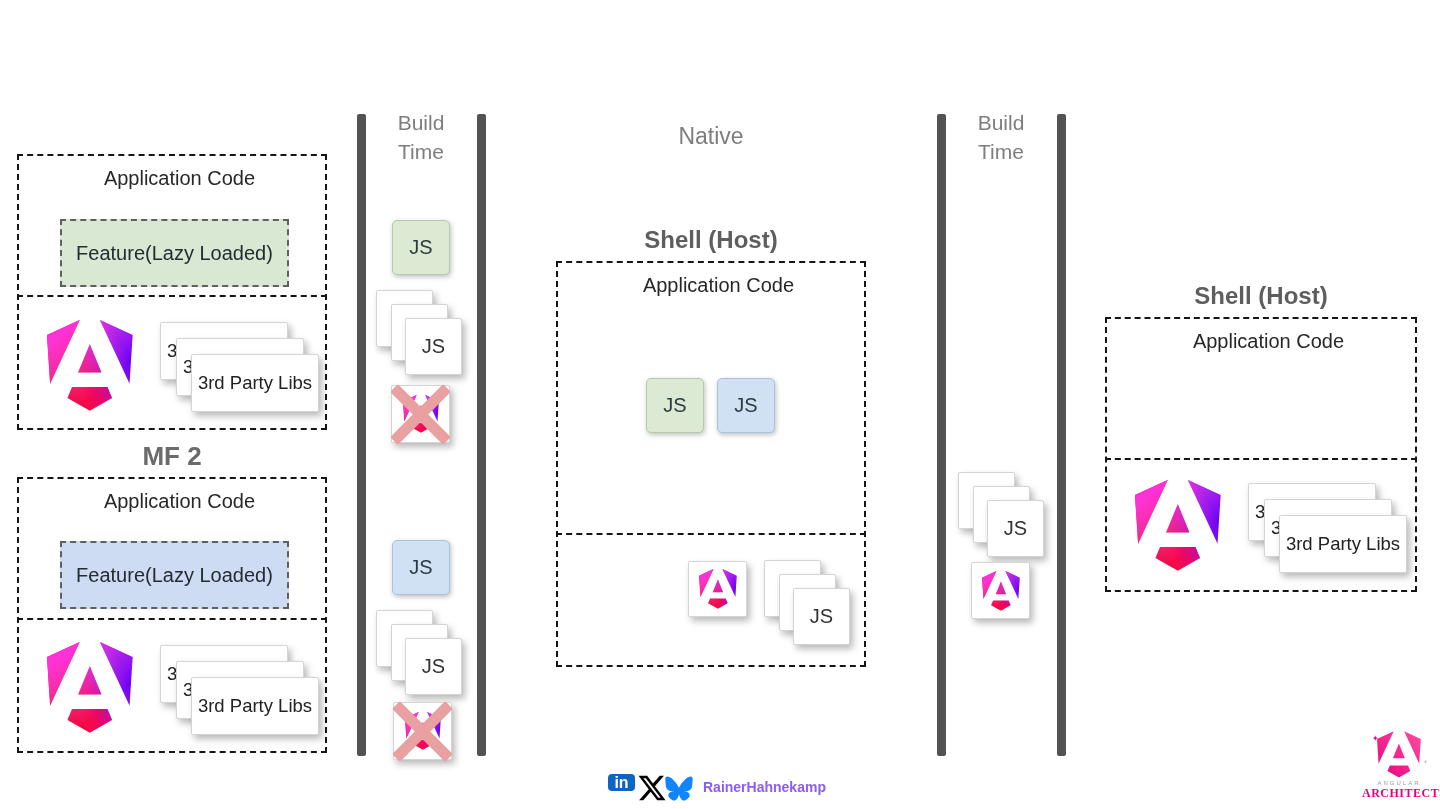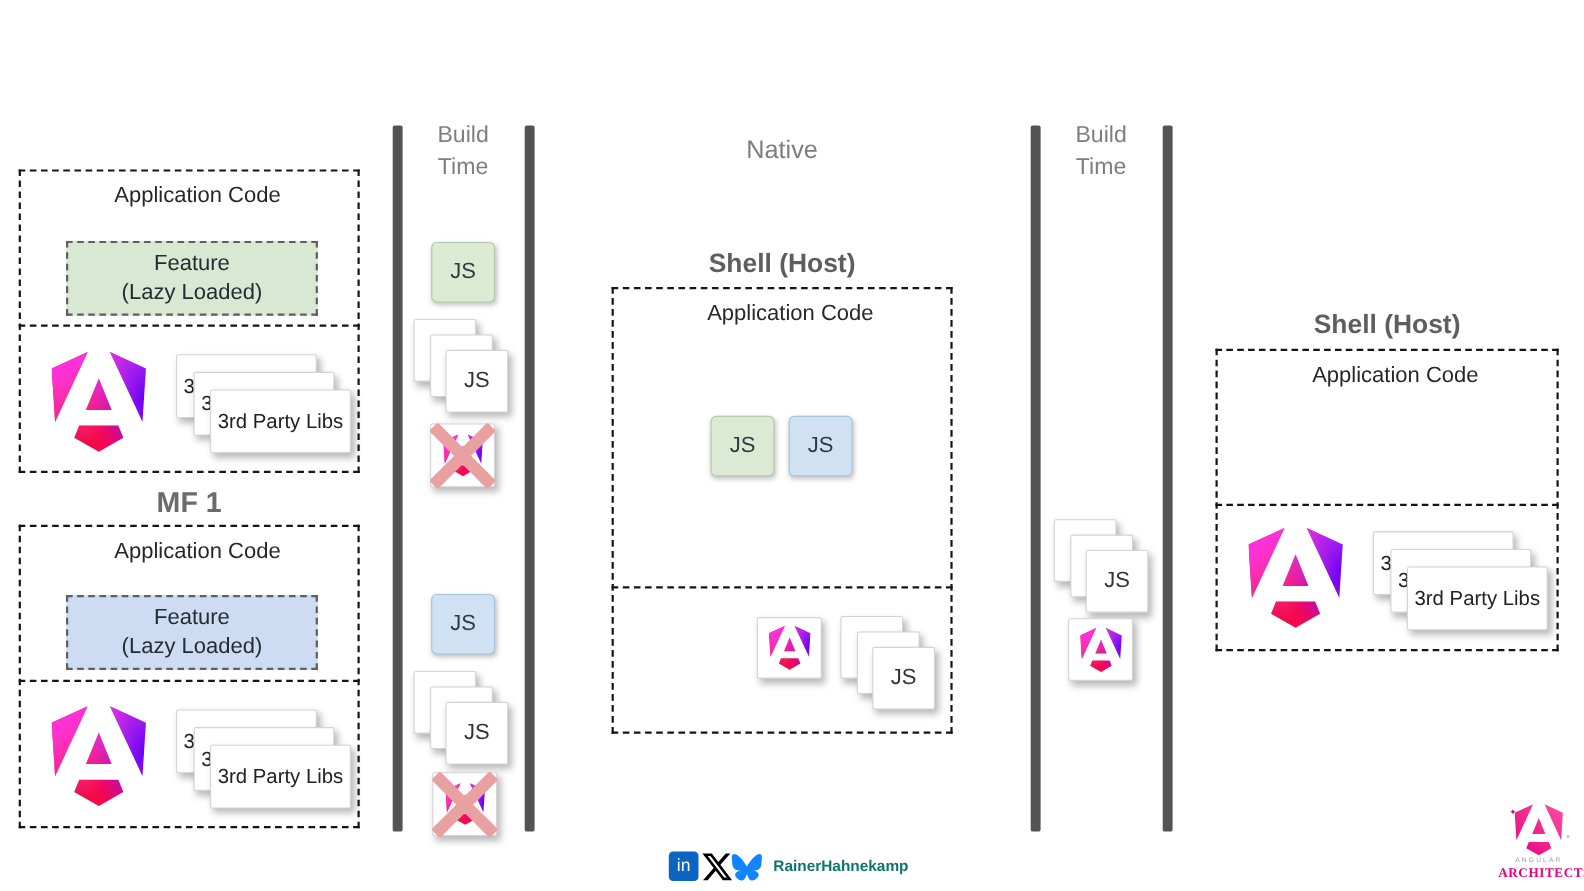--- a/index.html
+++ b/index.html
@@ -13,21 +13,21 @@
   .sec-label{position:absolute;font-size:26px;font-weight:bold;color:#6b6b6b;text-align:center;}
   .col-label{position:absolute;font-size:21px;color:#7e7e7e;text-align:center;line-height:1.4;}
   .shell-label{position:absolute;font-size:24px;font-weight:bold;color:#5e5e5e;text-align:center;}
 
   
   .dash-box{position:absolute;border:2px dashed #151515;background:#fff;box-sizing:border-box;}
   .app-code{position:absolute;left:15px;right:0;top:11px;text-align:center;font-size:20px;color:#272727;}
   .divider{position:absolute;left:-2px;right:-2px;height:0;border-top:2px dashed #151515;}
 
   .feature{position:absolute;border:2px dashed #5f5f5f;box-sizing:border-box;
-           display:flex;flex-direction:column;align-items:center;justify-content:center;
+           display:flex;align-items:center;justify-content:center;
            font-size:20px;color:#222c33;line-height:1.35;text-align:center;}
   .feature.green{background:#d9e8d2;}
   .feature.blue{background:#cddcf3;}
 
   
   .vbar{position:absolute;top:114px;width:9px;height:642px;background:#535356;border-radius:2px;}
 
   
   .js-badge{position:absolute;width:58px;height:55px;border-radius:5px;box-sizing:border-box;
             display:flex;align-items:center;justify-content:center;font-size:20px;color:#2e3a42;
@@ -57,26 +57,26 @@
 
   
   .x-card{position:absolute;width:59px;height:58px;display:flex;align-items:center;justify-content:center;}
   .cross{position:absolute;left:0;top:0;right:0;bottom:0;}
   .cross i{position:absolute;left:-9px;right:-9px;top:50%;height:11px;margin-top:-5.5px;
            background:#e9a0a0;border-radius:2px;}
   .cross .b1{transform:rotate(45deg);}
   .cross .b2{transform:rotate(-45deg);}
 
   
-  .li-icon{position:absolute;left:608px;top:774px;width:27px;height:27px;background:#0a66c2;
-           border-radius:4px;color:#fff;font-weight:normal;font-size:16px;display:flex;
-           align-items:center;justify-content:center;}
+  .li-icon{position:absolute;left:608px;top:774px;width:27px;height:17px;background:#0a66c2;
+           border-radius:4px;color:#fff;font-weight:bold;font-size:16px;display:flex;
+           align-items:flex-start;justify-content:center;}
   .x-icon{position:absolute;left:637px;top:773px;width:30px;height:30px;}
   .bs-icon{position:absolute;left:664px;top:776px;width:30px;height:25px;}
-  .handle{position:absolute;left:703px;top:779px;font-size:14px;font-weight:bold;color:#0f766e;}
+  .handle{position:absolute;left:703px;top:779px;font-size:14px;font-weight:bold;color:#8b5cf6;}
 
   
   .brand{position:absolute;left:1362px;top:731px;width:74px;text-align:center;line-height:1;}
   .brand svg{width:44px;height:47px;display:block;margin:0 auto;}
   .brand .t1{font-size:6px;letter-spacing:2px;color:#9a9aa2;margin-top:2px;}
   .brand .t2{font-size:12px;font-weight:bold;letter-spacing:.5px;color:#e6007e;margin-top:1px;font-family:Liberation Serif, serif;}
   .sparkle{position:absolute;color:#e6007e;font-size:8px;}
 </style>
 </head>
 <body>
@@ -128,21 +128,21 @@
         </div>
       <div class="card s2">
           <span>3rd Party Libs</span>
         </div>
       <div class="card s3">
           <span>3rd Party Libs</span>
         </div>
     </div>
   </div>
 
-  <div class="sec-label" style="left:17px;top:441px;width:310px;">MF 1</div>
+  <div class="sec-label" style="left:17px;top:441px;width:310px;">MF 2</div>
   <div class="dash-box" style="left:17px;top:477px;width:310px;height:276px;">
     <div class="app-code">Application Code</div>
     <div class="feature blue" style="left:41px;top:62px;width:229px;height:68px;">
       <div>Feature</div>
       <div>(Lazy Loaded)</div>
     </div>
     <div class="divider" style="top:139px;"></div>
     <svg viewBox="0 0 223 236" style="position:absolute;left:28px;top:163px;width:86px;height:91px;">
         <use href="#ngLogo"></use>
       </svg>

